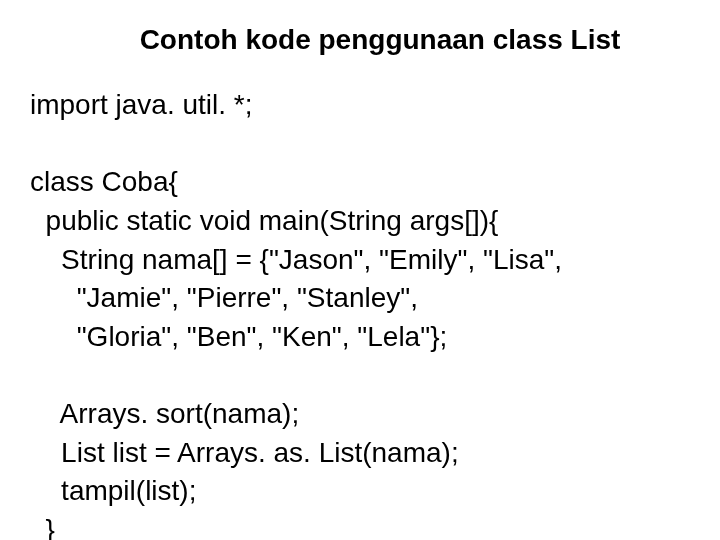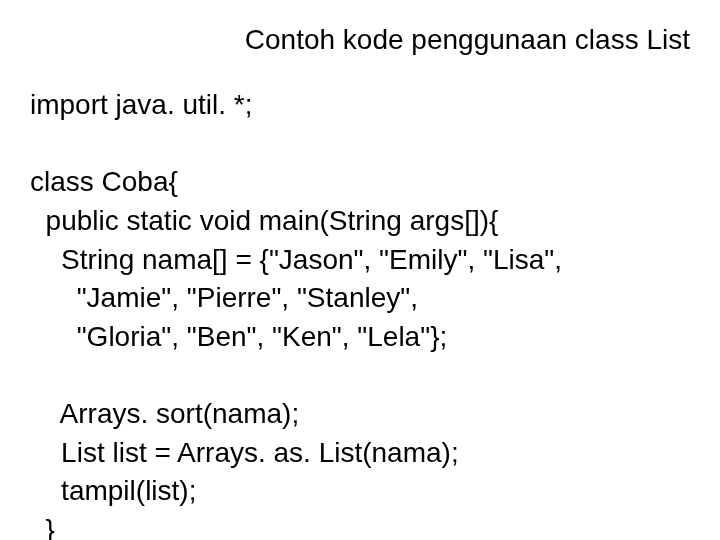--- a/index.html
+++ b/index.html
@@ -11,22 +11,22 @@
       font-family: Arial, Helvetica, sans-serif;
       color: #000;
       overflow: hidden;
     }
     .slide {
       padding: 24px 30px 30px 30px;
       box-sizing: border-box;
     }
     .title {
       font-size: 28px;
-      font-weight: 400;
-      text-align: right;
+      font-weight: 700;
+      text-align: center;
       margin: 0 0 30px 0;
       padding-left: 40px;
     }
     .code-block {
       font-family: Liberation Sans, sans-serif;
       font-size: 28px;
       line-height: 1.38;
       white-space: pre;
     }
   </style>

